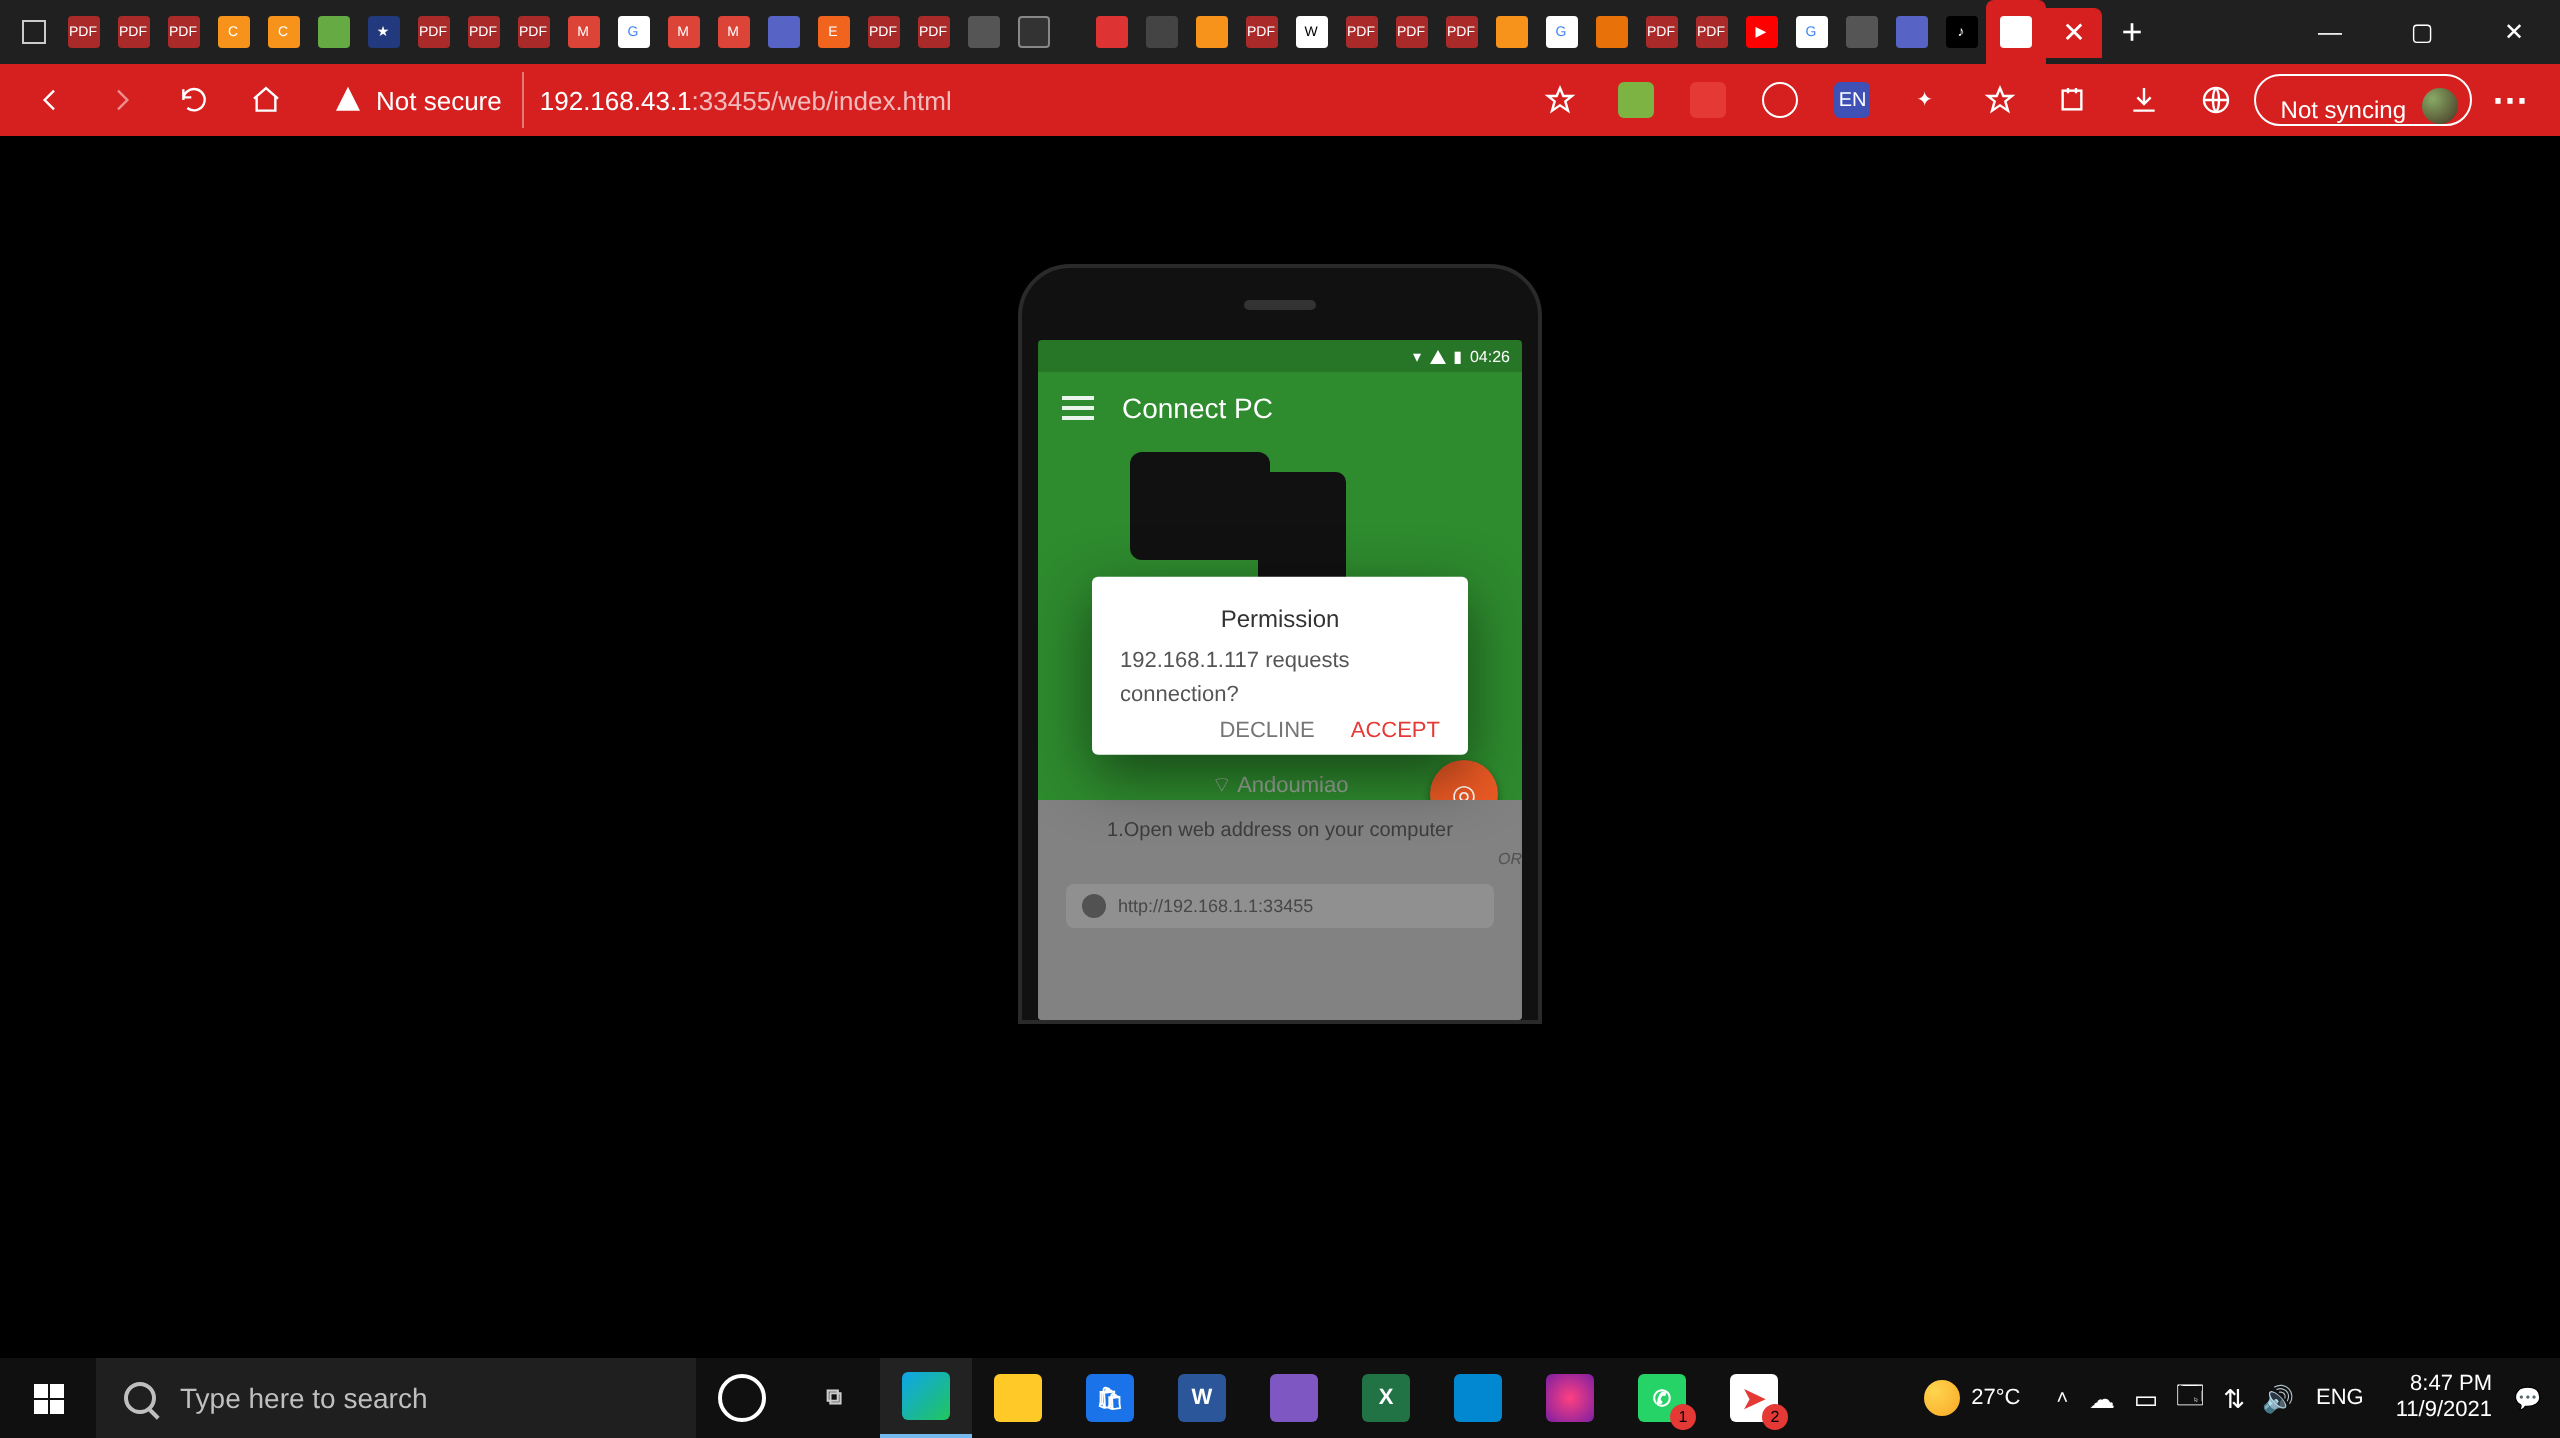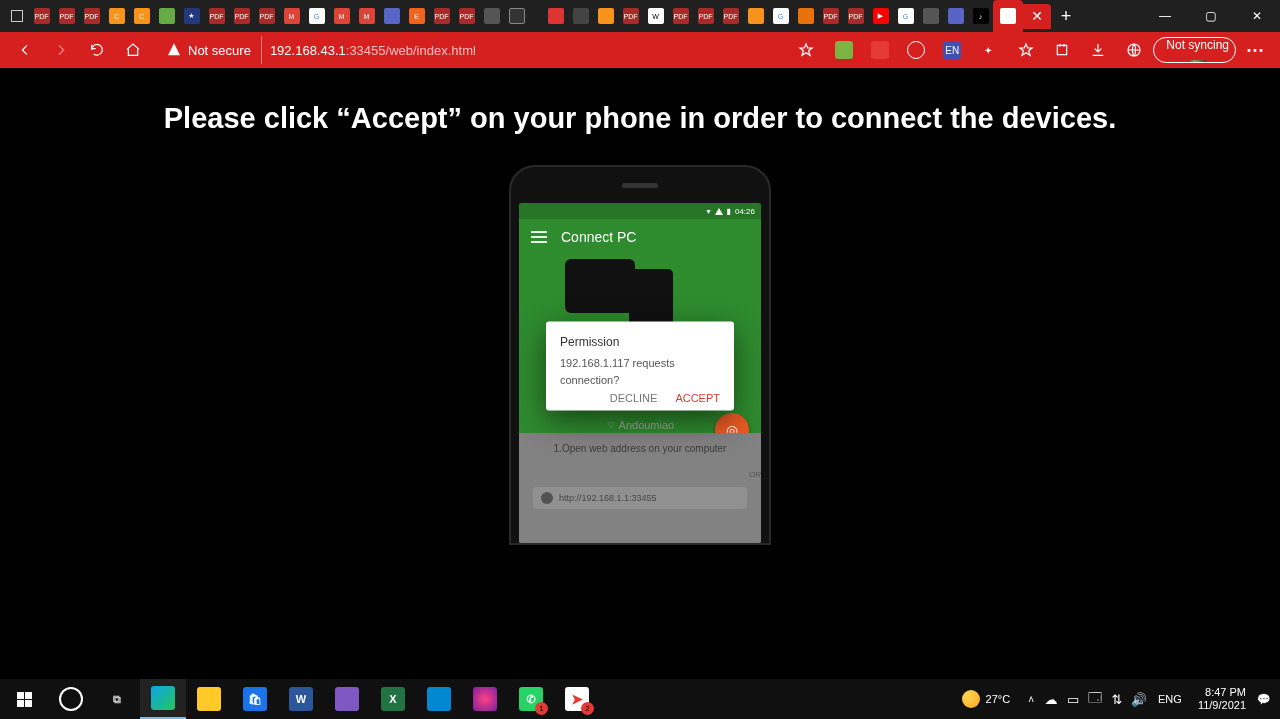--- a/index.html
+++ b/index.html
@@ -21,21 +21,21 @@
 .tbtn { width: 34px; height: 32px; display:flex; align-items:center; justify-content:center; color:#fff; border-radius:4px;}
 .tbtn svg { width:16px; height:16px; stroke:#fff; fill:none; stroke-width:1.8;}
 .urlblock { flex: 0 0 auto; display:flex; align-items:center; height: 28px; margin-left:4px; }
 .urlsec { display:flex; align-items:center; gap:6px; padding: 0 10px; height:100%; color:#fff; font-size:13px; }
 .urlsec.divider-right { border-right: 1px solid rgba(255,255,255,.4); }
 .urltext { color:#fff; font-size:13px; padding: 0 8px; }
 .urltext .dim { color: rgba(255,255,255,.7); }
 .spacer { flex:1; }
 .exticons { display:flex; align-items:center; gap:18px; padding: 0 10px;}
 .exticon { width:18px; height:18px; border-radius:3px; display:flex;align-items:center;justify-content:center; font-size:10px; color:#fff;}
-.syncpill { border:1.5px solid #fff; border-radius: 30px; height:26px; padding: 0 6px 0 12px; display:flex; align-items:center; gap:8px; color:#fff; font-size:12px;flex-direction:column;}
+.syncpill { border:1.5px solid #fff; border-radius: 30px; height:26px; padding: 0 6px 0 12px; display:flex; align-items:flex-end; gap:8px; color:#fff; font-size:12px;}
 .avatar { width:18px; height:18px; border-radius:50%; background: radial-gradient(circle at 30% 30%, #8a6,#432);}
 .badge-dot { position:relative;}
 .badge-dot::after{content:""; position:absolute; bottom:-2px; right:-2px; width:8px;height:8px;background:#d62020;border-radius:50%;}
 
 
 .page { height: calc(719px - 32px - 36px - 40px); background:#000; color:#fff; text-align:center; padding-top: 34px;}
 .page h1 { font-size: 29px; font-weight: 700; margin-bottom: 14px;}
 .page h2 { font-size: 19px; font-weight: 700;}
 .phonewrap { margin: 30px auto 0; width: 262px; height: 380px; position:relative; }
 .phone { position:absolute; inset:0; background:#111; border-radius: 26px 26px 0 0; border: 2px solid #2a2a2a; padding: 36px 8px 0; overflow:hidden;}
@@ -49,24 +49,24 @@
 .pdevices { position:relative; height: 68px; filter: brightness(.6);}
 .pdevices .tablet{position:absolute; left:46px; top:4px; width:70px; height:54px; background:#1d1d1d; border-radius:6px;}
 .pdevices .phonemini{position:absolute; left:110px; top:14px; width:44px; height:60px; background:#1d1d1d; border-radius:5px;}
 .pbottom { position:absolute; bottom:0; left:0; right:0; height: 110px; background:#d8d8d8; filter: brightness(.6);}
 .wifiname{ position:absolute; bottom:110px; width:100%; text-align:center; color:#d7edd7; font-size:11px; filter: brightness(.7);}
 .wifiname::before{content:"⌔ "; font-size:11px;}
 .fab{position:absolute; right:12px; bottom:96px; width:34px; height:34px; border-radius:50%; background:#ec5a24; box-shadow:0 2px 4px rgba(0,0,0,.4); display:flex;align-items:center;justify-content:center; color:#fff; font-size:14px;}
 .pbottom .step{ color:#666; font-size:10px; text-align:center; padding-top:10px;}
 .pbottom .row{ margin:8px 14px 0; height:22px; background:#f0f0f0; border-radius:4px; display:flex; align-items:center; gap:6px; padding:0 8px; color:#777; font-size:9px;}
 .pbottom .row .ric{width:12px;height:12px;border-radius:50%;background:#888;}
-.pbottom .or{ text-align:right; font-size:8px; color:#888; margin-top:16px;font-style:italic;}
+.pbottom .or{ text-align:right; font-size:8px; color:#888; margin-top:4px;font-style:italic;}
 
 .dialog { position:absolute; top:50%; left:50%; transform:translate(-50%,-58%); width:188px; background:#fff; border-radius:3px; padding: 14px 14px 6px; box-shadow: 0 10px 30px rgba(0,0,0,.5); text-align:left; color:#333;}
-.dialog .dtitle{ font-size:12px; color:#333; margin-bottom:6px;}
+.dialog .dtitle{ font-size:12px; color:#333; margin-bottom:6px;text-align:center;}
 .dialog .dmsg{ font-size:11px; color:#555; line-height:1.5; margin-bottom:4px;}
 .dialog .dbtns{ display:flex; justify-content:flex-end; gap:18px; font-size:11px; font-weight:500;}
 .dialog .decline{ color:#757575;}
 .dialog .accept{ color:#e53935;}
 
 
 .taskbar { position:absolute; bottom:0; left:0; right:0; height:40px; background:#101010; display:flex; align-items:center; }
 .start { width:48px; height:40px; display:flex; align-items:center; justify-content:center;}
 .winlogo{display:grid;grid-template:repeat(2,7px)/repeat(2,7px); gap:1px;}
 .winlogo span{background:#fff;}
@@ -293,21 +293,20 @@
       </svg>
     </div>
   <div class="syncpill">
     <span>Not syncing</span>
     <div class="avatar"></div>
   </div>
   <div class="tbtn badge-dot" style="font-size:18px;font-weight:bold;">⋯</div>
 </div>
 
 <div class="page">
-  <h1>Please click “Accept” on your phone in order to connect the devices.</h1>
 
   <div class="phonewrap">
     <div class="phone">
       <div class="earpiece"></div>
       <div class="pscreen">
         <div class="pstatus">
           <span>▾</span>
           <span class="tri"></span>
           <span>▮</span>
           <span>04:26</span>
@@ -349,20 +348,24 @@
 </div>
 
 <div class="taskbar">
   <div class="start">
     <div class="winlogo">
         <span></span>
         <span></span>
         <span></span>
         <span></span>
       </div>
+  </div>
+  <div class="search">
+    <div class="sicon"></div>
+    <span>Type here to search</span>
   </div>
   <div class="tbapps">
     <div class="app">
         <div class="aicon" style="border:2px solid #fff;border-radius:50%;background:transparent"></div>
       </div>
     <div class="app">
         <div class="aicon" style="background:transparent;color:#ccc">⧉</div>
       </div>
     <div class="app active">
         <div class="aicon" style="background:linear-gradient(135deg,#0ea5e9,#22c55e)"></div>

